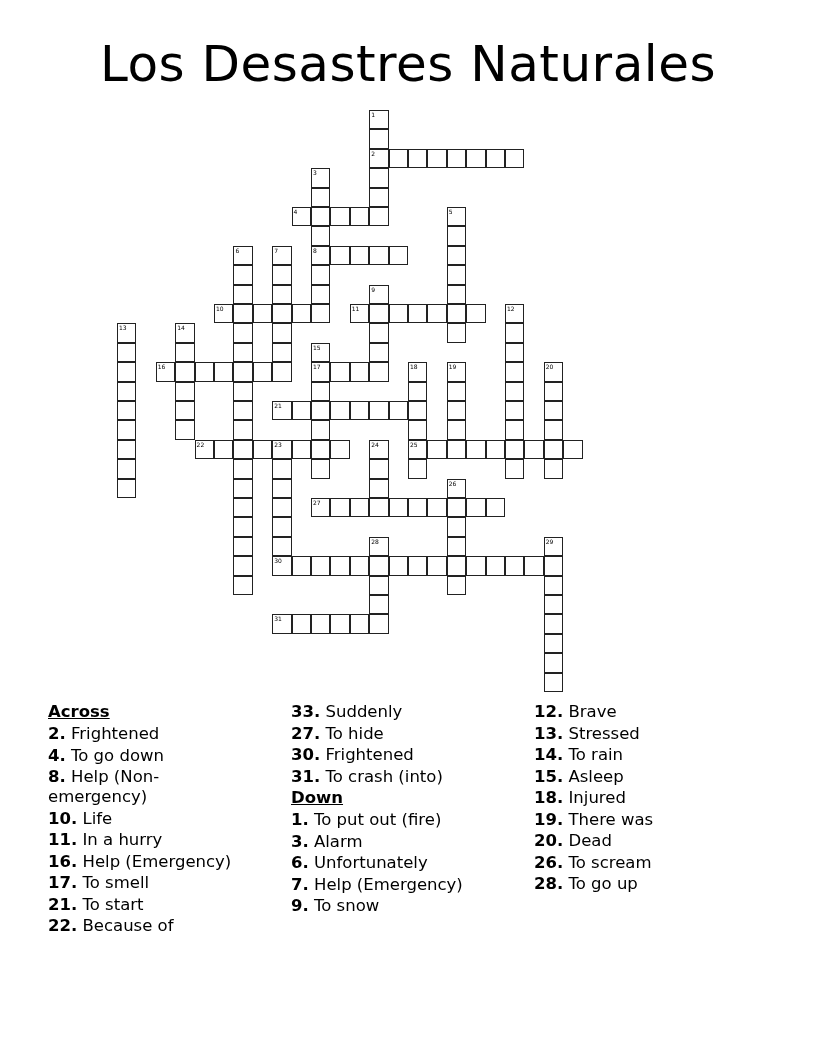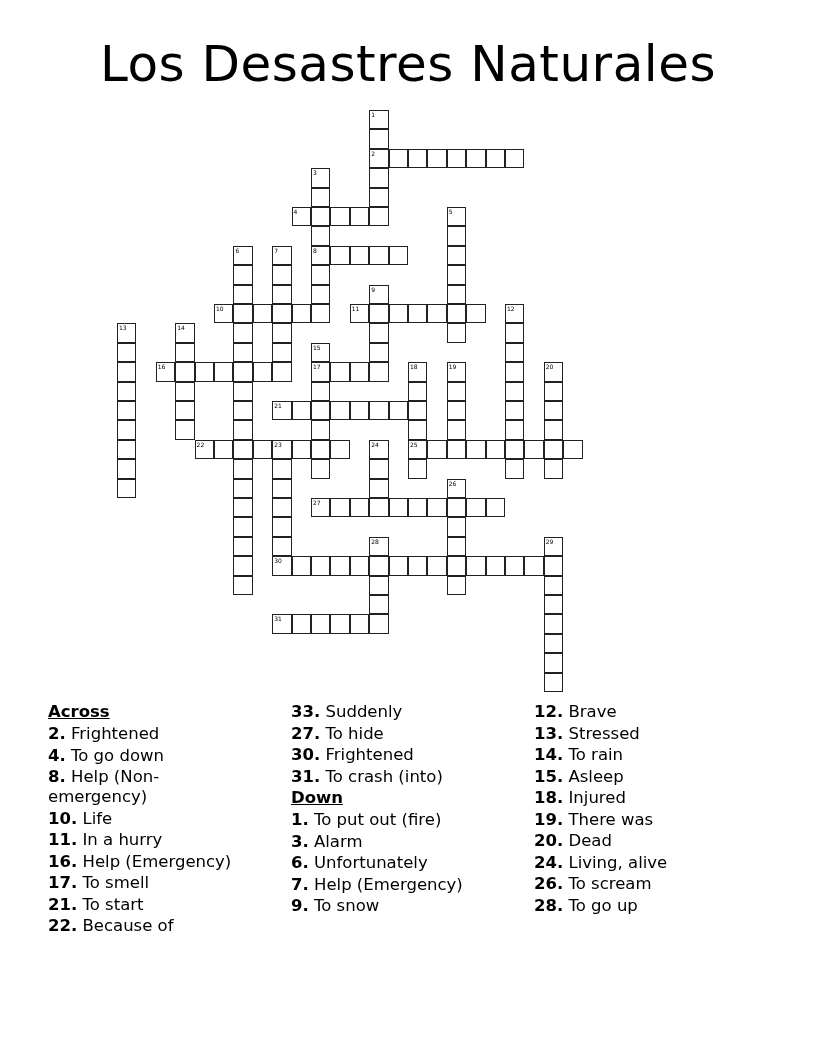--- a/index.html
+++ b/index.html
@@ -310,16 +310,15 @@
 </div>
 
 <div class="clues col3">
   <div class="clue"><b>12.</b> <span>Brave</span></div>
   <div class="clue"><b>13.</b> <span>Stressed</span></div>
   <div class="clue"><b>14.</b> <span>To rain</span></div>
   <div class="clue"><b>15.</b> <span>Asleep</span></div>
   <div class="clue"><b>18.</b> <span>Injured</span></div>
   <div class="clue"><b>19.</b> <span>There was</span></div>
   <div class="clue"><b>20.</b> <span>Dead</span></div>
-  <div class="clue"><b>24.</b> <span>Living, alive</span></div>
   <div class="clue"><b>26.</b> <span>To scream</span></div>
   <div class="clue"><b>28.</b> <span>To go up</span></div>
 </div>
 
 </body></html>

